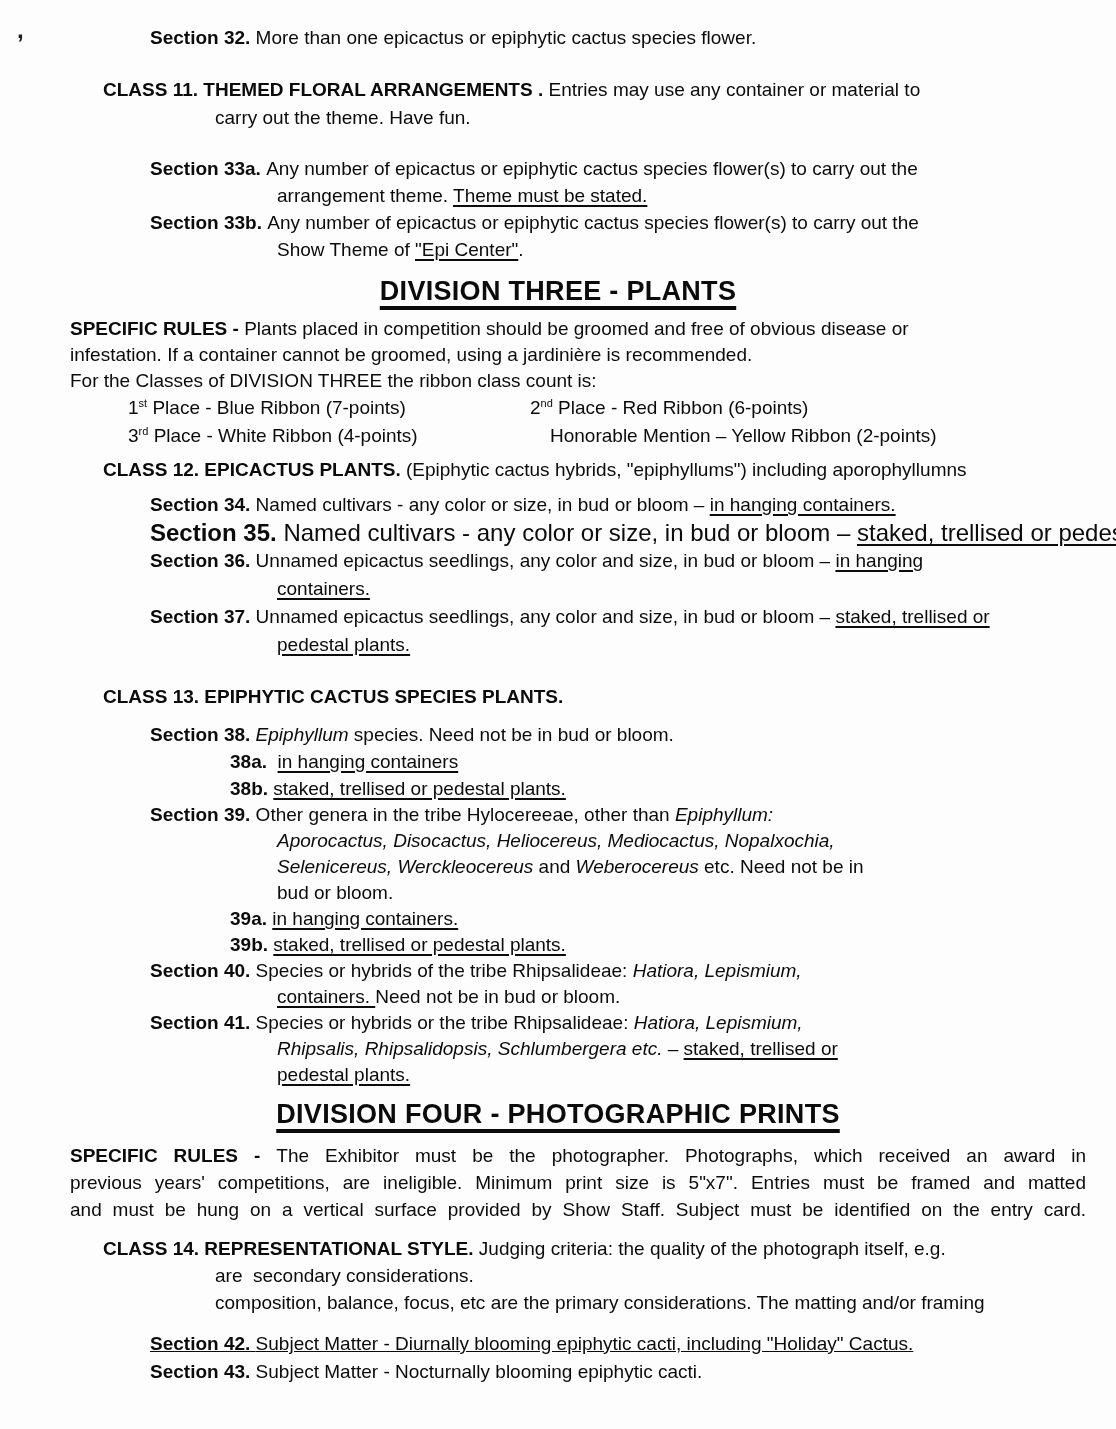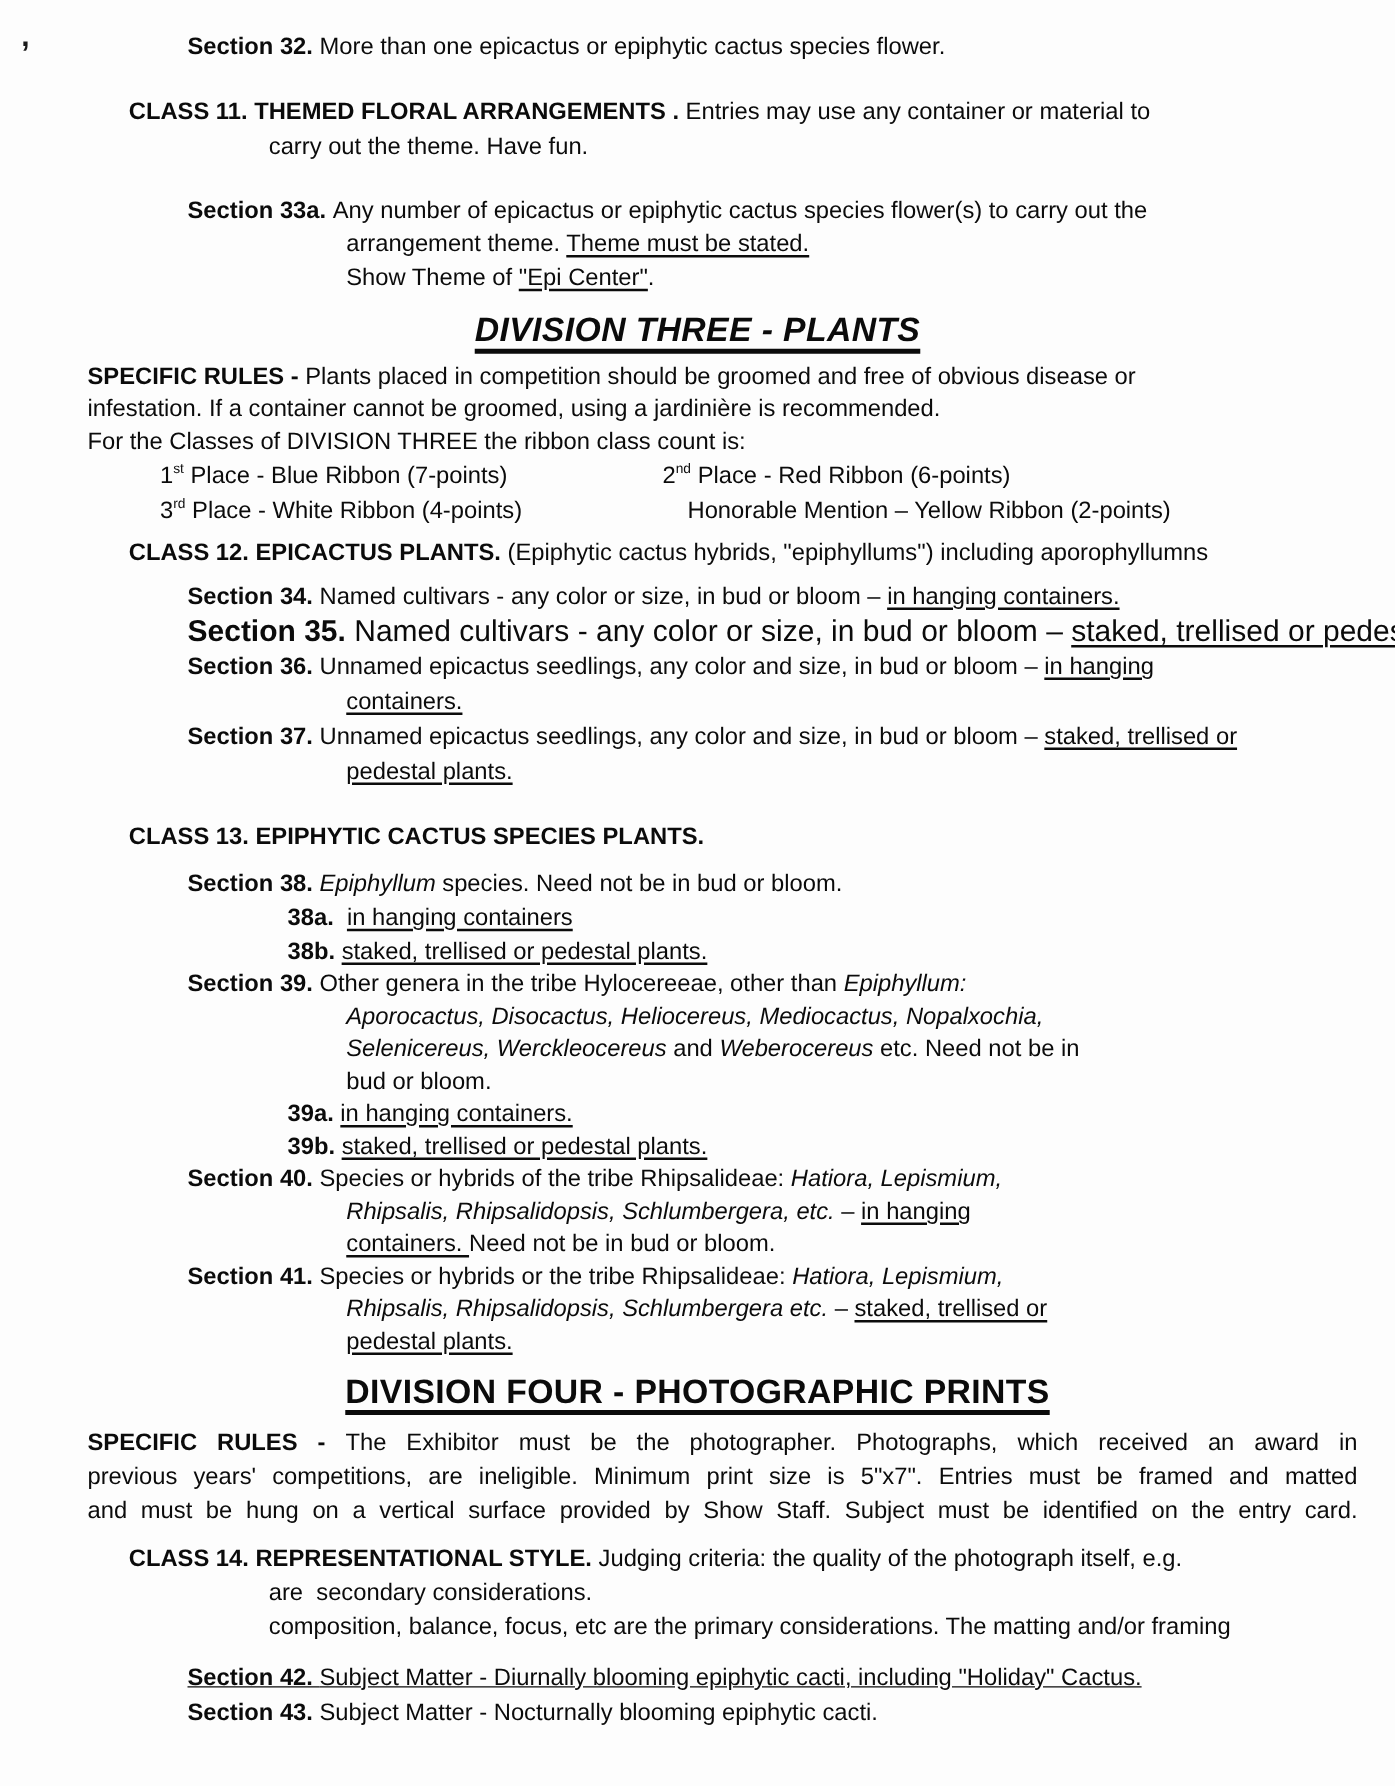--- a/index.html
+++ b/index.html
@@ -56,24 +56,25 @@
     <span class="ln"><span class="b">CLASS 11. THEMED FLORAL ARRANGEMENTS .</span><span> Entries may use any container or material to</span></span>
     <span class="ln ct">carry out the theme. Have fun.</span>
   </div>
 
   <div class="para sec" style="margin-top:23px;">
     <span class="ln"><span class="b">Section 33a. </span><span>Any number of epicactus or epiphytic cactus species flower(s) to carry out the</span></span>
     <span class="ln ct"><span>arrangement theme. </span><span class="u">Theme must be stated.</span></span>
   </div>
 
   <div class="para sec">
+    <span class="ln"><span class="b">Section 33b. </span><span>Any number of epicactus or epiphytic cactus species flower(s) to carry out the</span></span>
     <span class="ln ct"><span>Show Theme of </span><span class="u">"Epi Center"</span><span>.</span></span>
   </div>
 
-  <div class="heading" style="margin-top:10px;font-style:italic;">
+  <div class="heading" style="margin-top:10px;">
     <span class="hu">DIVISION THREE - PLANTS</span>
   </div>
 
   <div class="para rules" style="margin-top:7px;">
     <span class="ln"><span class="b">SPECIFIC RULES - </span><span>Plants placed in competition should be groomed and free of obvious disease or</span></span>
     <span class="ln">infestation. If a container cannot be groomed, using a jardinière is recommended.</span>
     <span class="ln">For the Classes of DIVISION THREE the ribbon class count is:</span>
   </div>
 
   <div class="ribbons">
@@ -114,21 +115,20 @@
     <span class="ln"><span class="b">Section 39. </span><span>Other genera in the tribe Hylocereeae, other than </span><span class="i">Epiphyllum:</span></span>
     <span class="ln ct"><span class="i">Aporocactus, Disocactus, Heliocereus, Mediocactus, Nopalxochia,</span></span>
     <span class="ln ct"><span class="i">Selenicereus, Werckleocereus</span><span> and </span><span class="i">Weberocereus</span><span> etc. Need not be in</span></span>
     <span class="ln ct">bud or bloom.</span>
     <span class="ln sub"><span class="b">39a. </span><span class="u">in hanging containers.</span></span>
     <span class="ln sub"><span class="b">39b. </span><span class="u">staked, trellised or pedestal plants.</span></span>
   </div>
 
   <div class="para sec lh26">
     <span class="ln"><span class="b">Section 40. </span><span>Species or hybrids of the tribe Rhipsalideae: </span><span class="i">Hatiora, Lepismium,</span></span>
-    <span class="ln ct"><span class="i">Rhipsalis, Rhipsalidopsis, Schlumbergera, etc.</span><span> – </span><span class="u">in hanging</span></span>
     <span class="ln ct"><span class="u">containers. </span><span>Need not be in bud or bloom.</span></span>
   </div>
 
   <div class="para sec lh26">
     <span class="ln"><span class="b">Section 41. </span><span>Species or hybrids or the tribe Rhipsalideae: </span><span class="i">Hatiora, Lepismium,</span></span>
     <span class="ln ct"><span class="i">Rhipsalis, Rhipsalidopsis, Schlumbergera etc.</span><span> – </span><span class="u">staked, trellised or</span></span>
     <span class="ln ct"><span class="u">pedestal plants.</span></span>
   </div>
 
   <div class="heading" style="margin-top:8px;">

